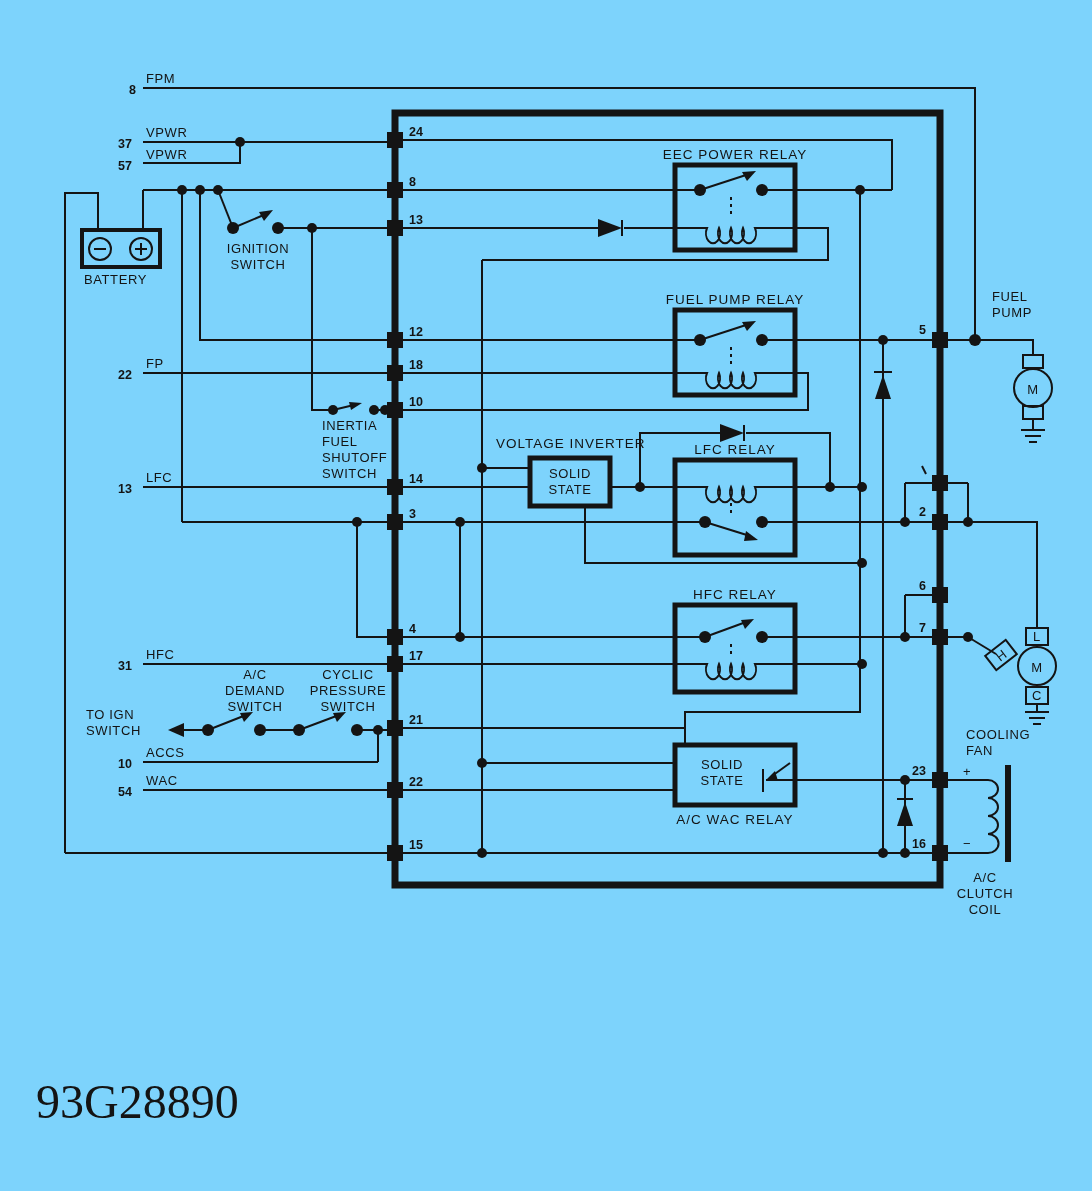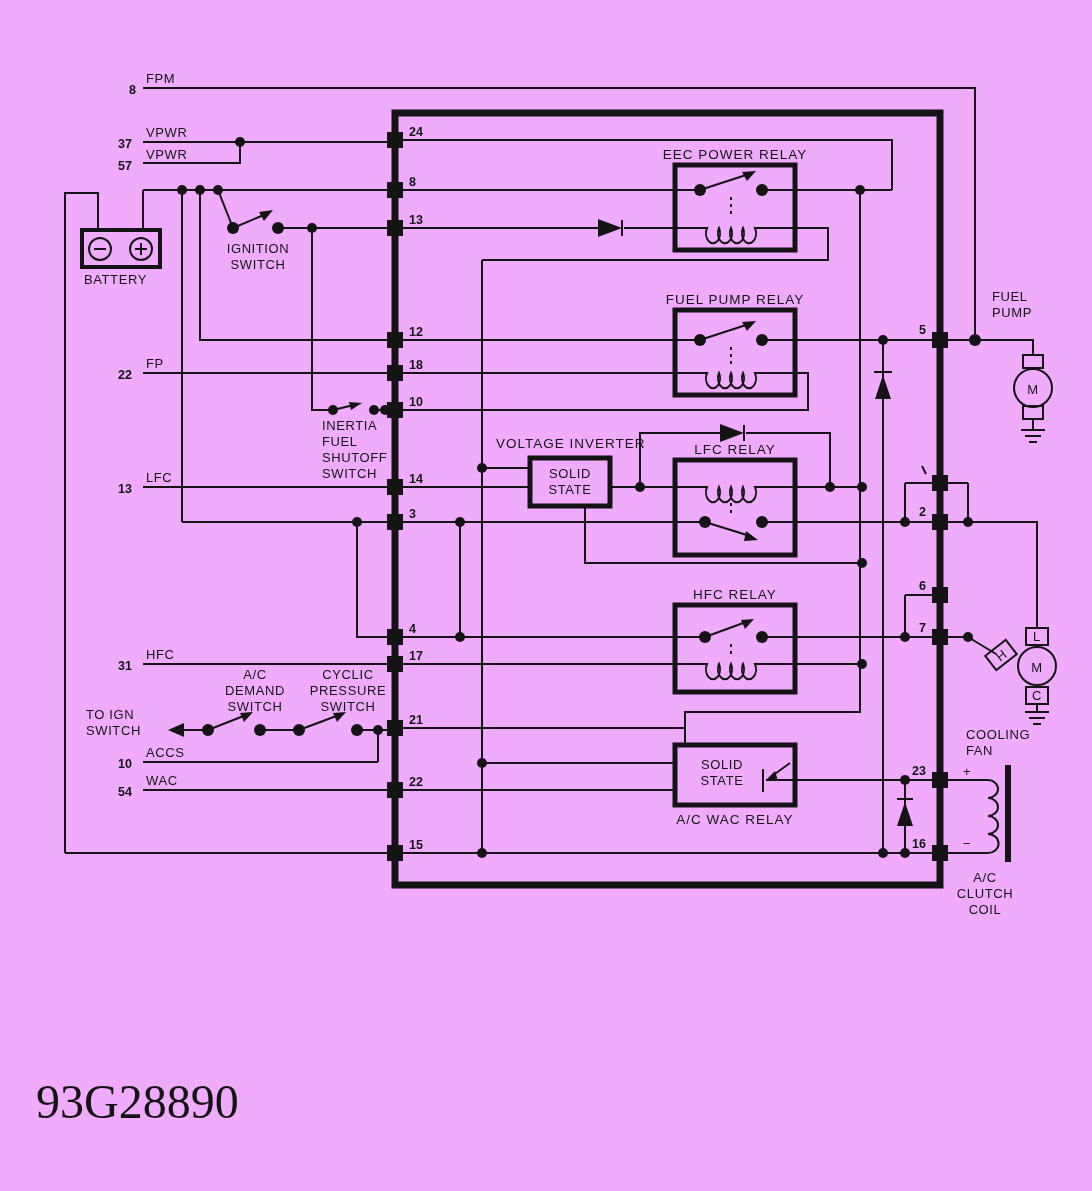--- a/index.html
+++ b/index.html
@@ -1,16 +1,16 @@
 <!DOCTYPE html>
 <html><head>
 <meta charset="utf-8">
 <style>
   html,body{margin:0;padding:0;background:#fff;}
-  #page{position:relative;width:1092px;height:1191px;background:#f0abfc;font-family:"Liberation Sans",sans-serif;}
+  #page{position:relative;width:1092px;height:1191px;background:#7dd3fc;font-family:"Liberation Sans",sans-serif;}
   svg{display:block;}
   .wire{stroke:#141414;stroke-width:2;fill:none;}
   .med{stroke:#141414;stroke-width:4;fill:none;}
   .box{stroke:#141414;stroke-width:5;fill:none;}
   .eecbox{stroke:#141414;stroke-width:7;fill:none;}
   .dash{stroke:#141414;stroke-width:2;fill:none;stroke-dasharray:3,4;}
   .dot{fill:#141414;}
   .pinsq{fill:#141414;}
   .lbl{font-family:"Liberation Sans",sans-serif;font-size:13px;fill:#141414;letter-spacing:.6px;}
   .pin{font-family:"Liberation Sans",sans-serif;font-size:12.5px;font-weight:bold;fill:#141414;}

